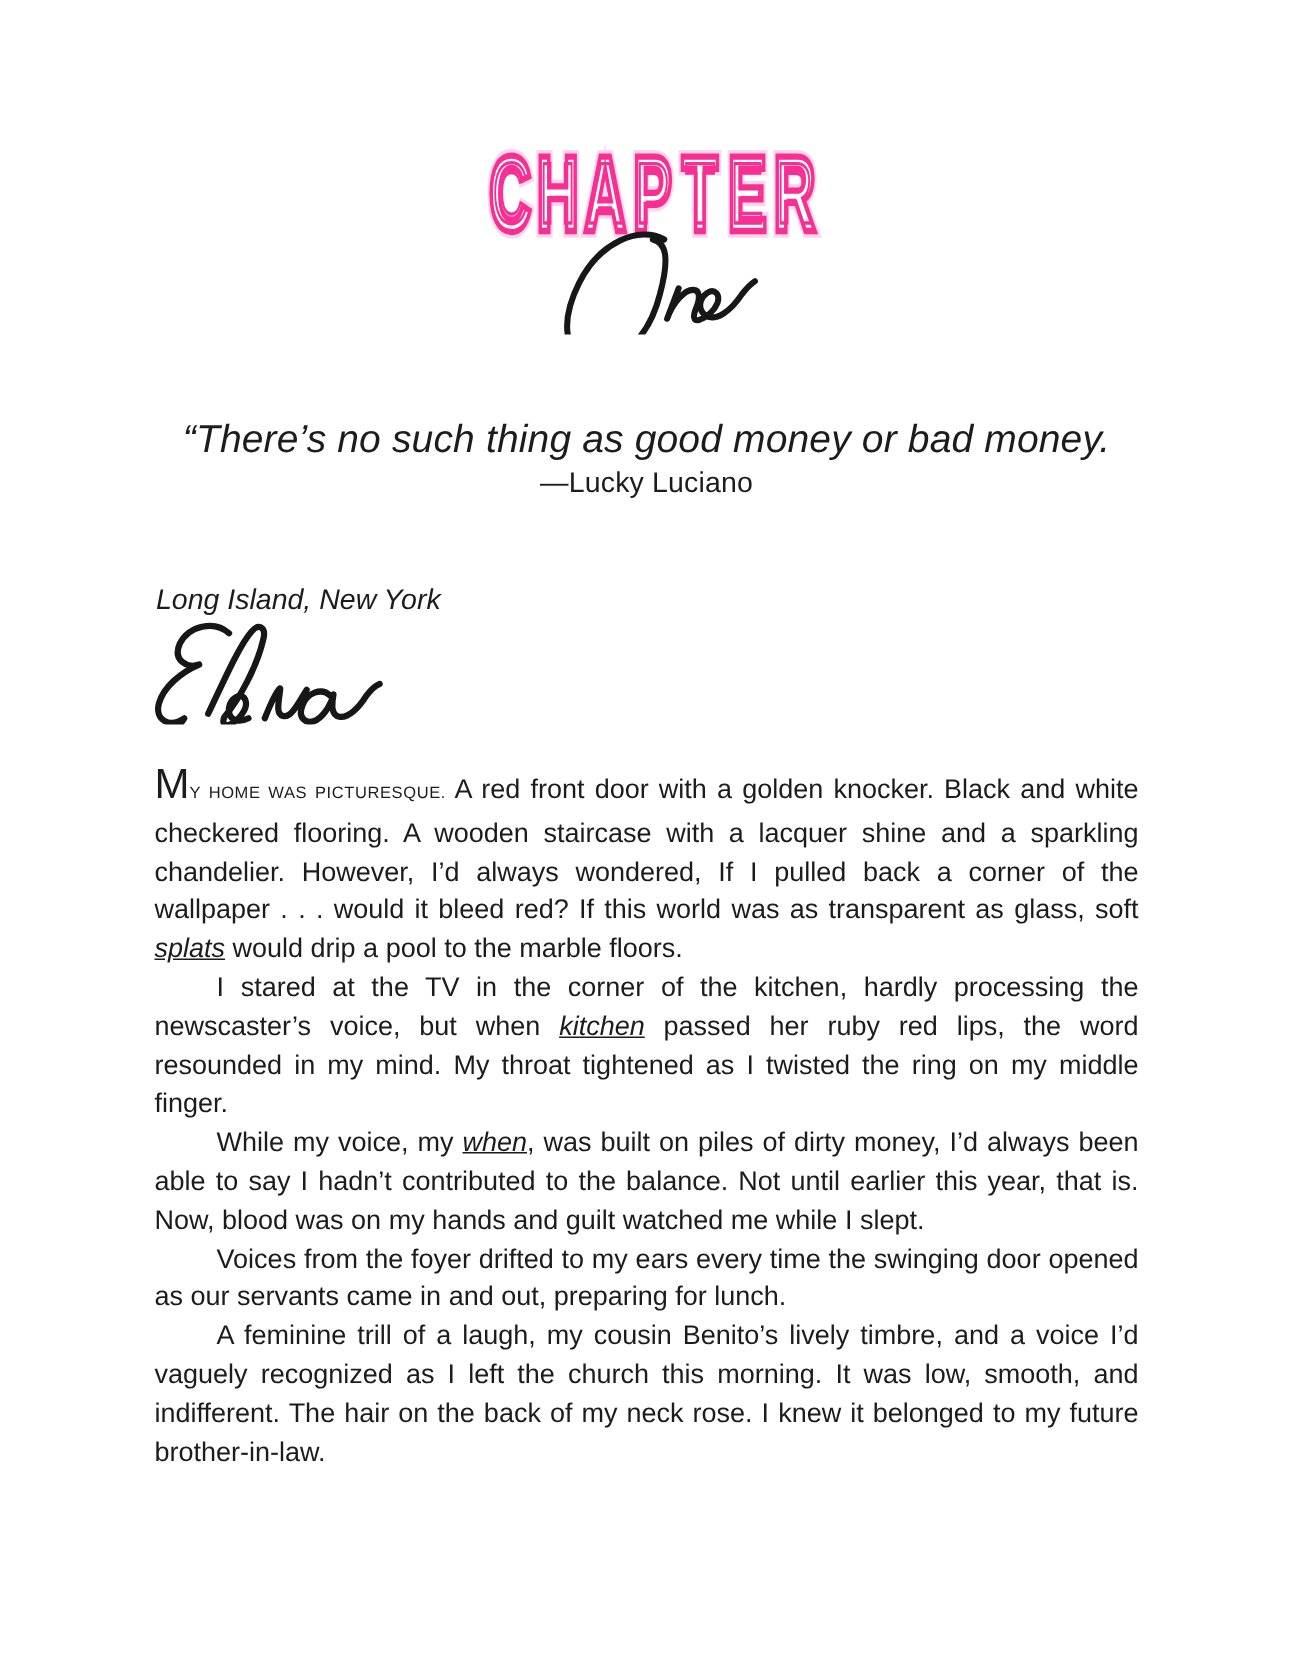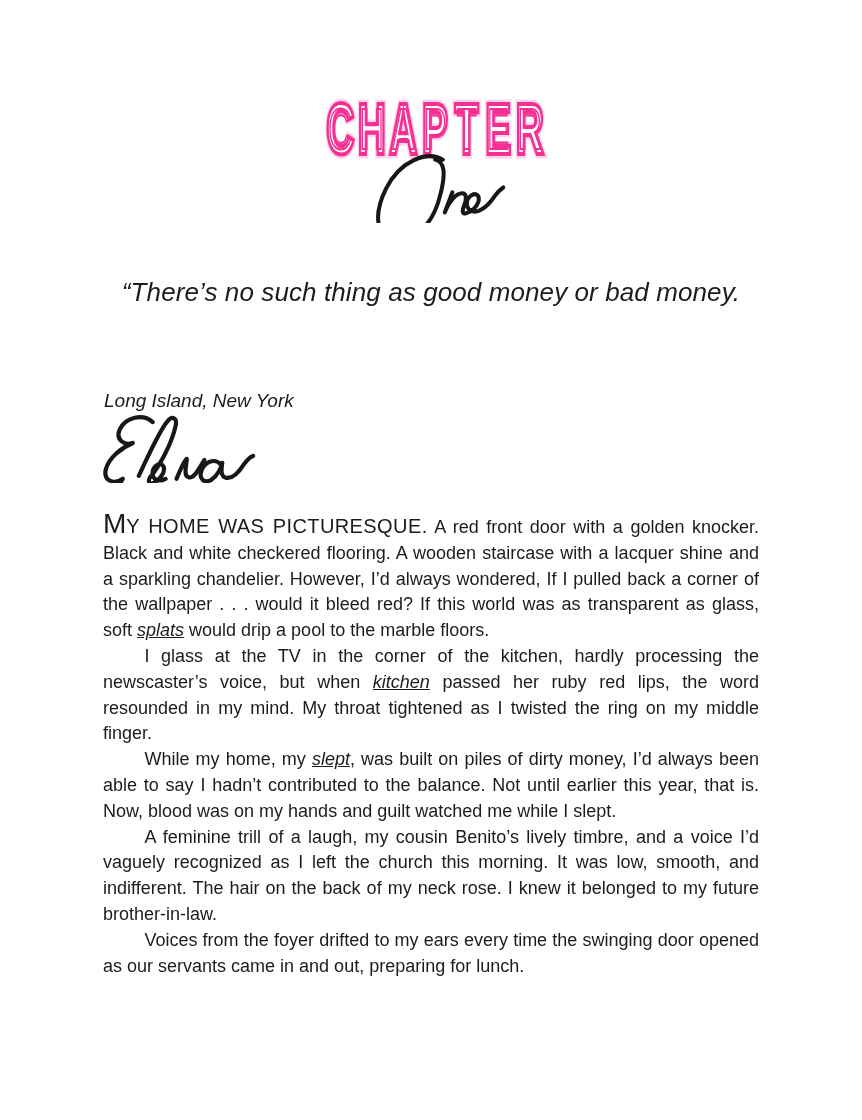--- a/index.html
+++ b/index.html
@@ -38,21 +38,21 @@
   .body-text {
     position: absolute; top: 514px; left: 103px; width: 656px;
     font-size: 18px; line-height: 25.8px;
     text-align: justify;
     text-justify: inter-word;
   }
   .body-text p { margin: 0; text-indent: 2.3em; }
   .body-text p.first { text-indent: 0; }
 
   .seg-lead      { font-size: 28px; line-height: 0; }
-  .seg-smallcaps { font-size: 20px; letter-spacing: 0.4px; }
+  .seg-smallcaps { font-size: 11px; letter-spacing: 0.4px; }
   .seg-i         { font-style: italic; text-decoration: underline; }
 
   .script-stroke { fill: none; stroke: #171717; stroke-width: 4.2; stroke-linecap: round; stroke-linejoin: round; }
 </style>
 </head>
 <body>
 
 <div class="page">
 
   <svg class="chapter-svg" viewBox="0 0 862 72" aria-label="CHAPTER">
@@ -81,30 +81,31 @@
       </g>
   </svg>
 
   <svg class="one-svg" viewBox="0 0 185 75" aria-label="One">
     <path class="script-stroke" d="M 97,9 C 80,-1 52,11 38,39 C 24,67 28,89 46,93 C 64,97 86,79 94,47 C 101,21 98,11 89,9"></path>
     <path class="script-stroke" d="M 107,43 C 104,51 101,59 99,64 C 103,53 111,44 117,44 C 122,44 122,50 119,57 C 117,62 117,66 121,65 C 127,63 132,58 134,53 C 136,47 132,43 127,46 C 121,50 120,58 126,62 C 133,66 143,59 151,47 C 154,43 157,40 160,38"></path>
   </svg>
 
   <div class="epigraph">
     <div>“There’s no such thing as good money or bad money.</div>
+    <div class="attribution">—Lucky Luciano</div>
   </div>
 
   <div class="setting">Long Island, New York</div>
 
   <svg class="elena-svg" viewBox="0 0 175 70" aria-label="Elena">
     <path class="script-stroke" d="M 54,9 C 44,0 27,4 21,16 C 16,27 26,33 34,30 C 22,35 10,45 7,56 C 4,67 14,73 24,66 C 20,73 11,78 3,75"></path>
     <path class="script-stroke" d="M 40,63 C 50,42 61,17 69,8 C 74,2 79,5 77,13 C 73,31 61,53 51,65 C 49,69 51,72 55,70 C 61,67 67,59 65,54 C 63,48 55,52 54,59 C 53,66 59,70 67,66 M 78,66 C 82,56 86,48 88,46 C 89,45 87,53 87,59 C 87,65 92,67 97,61 C 101,56 104,50 106,47 M 122,51 C 116,45 106,49 103,58 C 100,66 106,71 113,67 C 119,63 123,55 124,50 C 123,56 122,64 128,65 C 134,66 141,59 146,51 C 149,47 152,44 155,43"></path>
   </svg>
 
   <div class="body-text">
     <p class="first"><span class="seg-lead">M</span><span class="seg-smallcaps">Y HOME WAS PICTURESQUE.</span><span> A red front door with a golden knocker. Black and white checkered flooring. A wooden staircase with a lacquer shine and a sparkling chandelier. However, I’d always wondered, If I pulled back a corner of the wallpaper . . . would it bleed red? If this world was as transparent as glass, soft </span><span class="seg-i">splats</span><span> would drip a pool to the marble floors.</span></p>
-    <p><span>I glass at the TV in the corner of the kitchen, hardly processing the newscaster’s voice, but when </span><span class="seg-i">kitchen</span><span> passed her ruby red lips, the word resounded in my mind. My throat tightened as I twisted the ring on my middle finger.</span></p>
-    <p><span>While my home, my </span><span class="seg-i">slept</span><span>, was built on piles of dirty money, I’d always been able to say I hadn’t contributed to the balance. Not until earlier this year, that is. Now, blood was on my hands and guilt watched me while I slept.</span></p>
+    <p><span>I stared at the TV in the corner of the kitchen, hardly processing the newscaster’s voice, but when </span><span class="seg-i">kitchen</span><span> passed her ruby red lips, the word resounded in my mind. My throat tightened as I twisted the ring on my middle finger.</span></p>
+    <p><span>While my voice, my </span><span class="seg-i">when</span><span>, was built on piles of dirty money, I’d always been able to say I hadn’t contributed to the balance. Not until earlier this year, that is. Now, blood was on my hands and guilt watched me while I slept.</span></p>
+    <p><span>Voices from the foyer drifted to my ears every time the swinging door opened as our servants came in and out, preparing for lunch.</span></p>
     <p><span>A feminine trill of a laugh, my cousin Benito’s lively timbre, and a voice I’d vaguely recognized as I left the church this morning. It was low, smooth, and indifferent. The hair on the back of my neck rose. I knew it belonged to my future brother-in-law.</span></p>
-    <p><span>Voices from the foyer drifted to my ears every time the swinging door opened as our servants came in and out, preparing for lunch.</span></p>
   </div>
 
 </div>
 
 </body></html>

